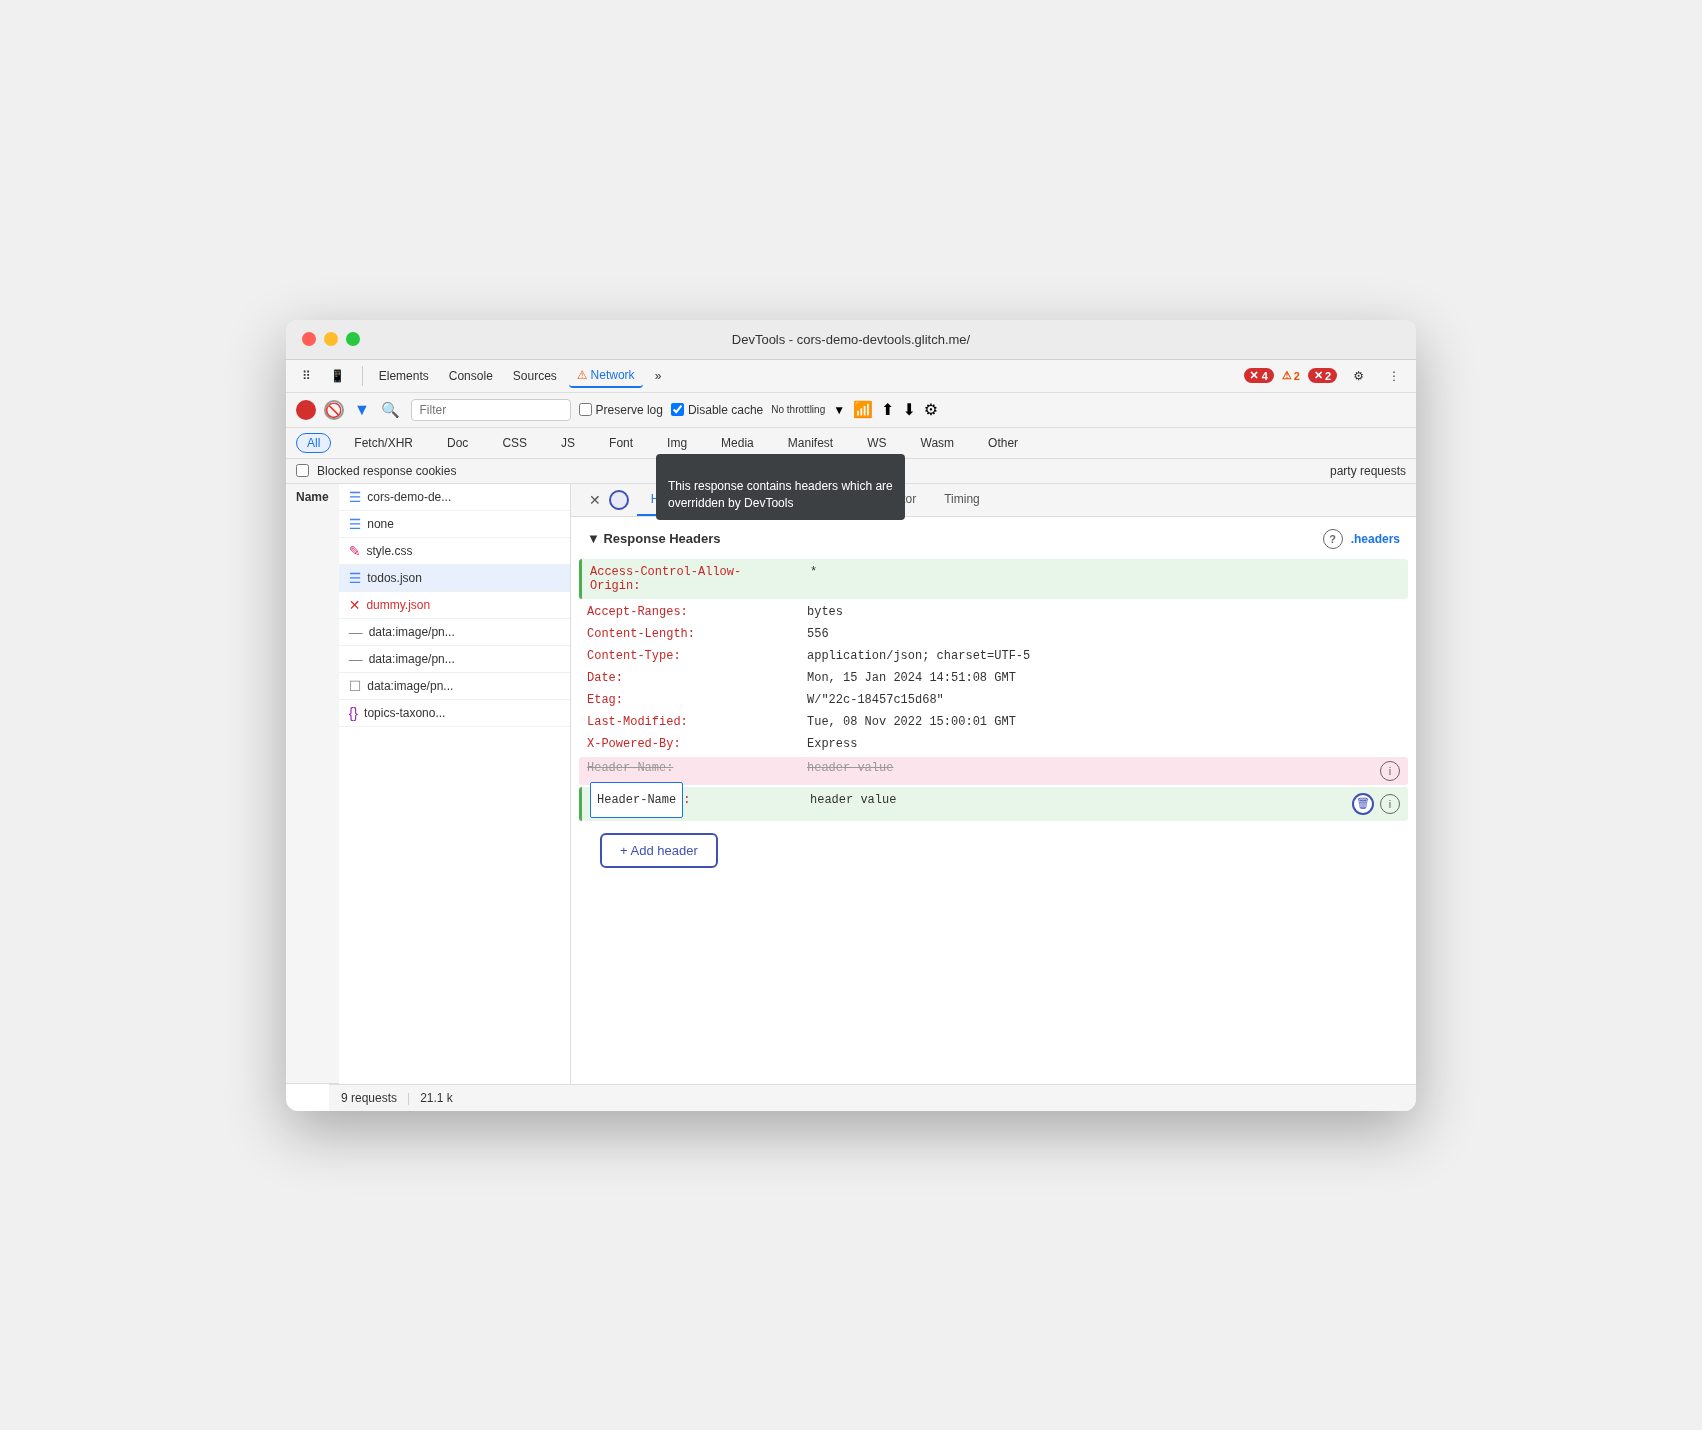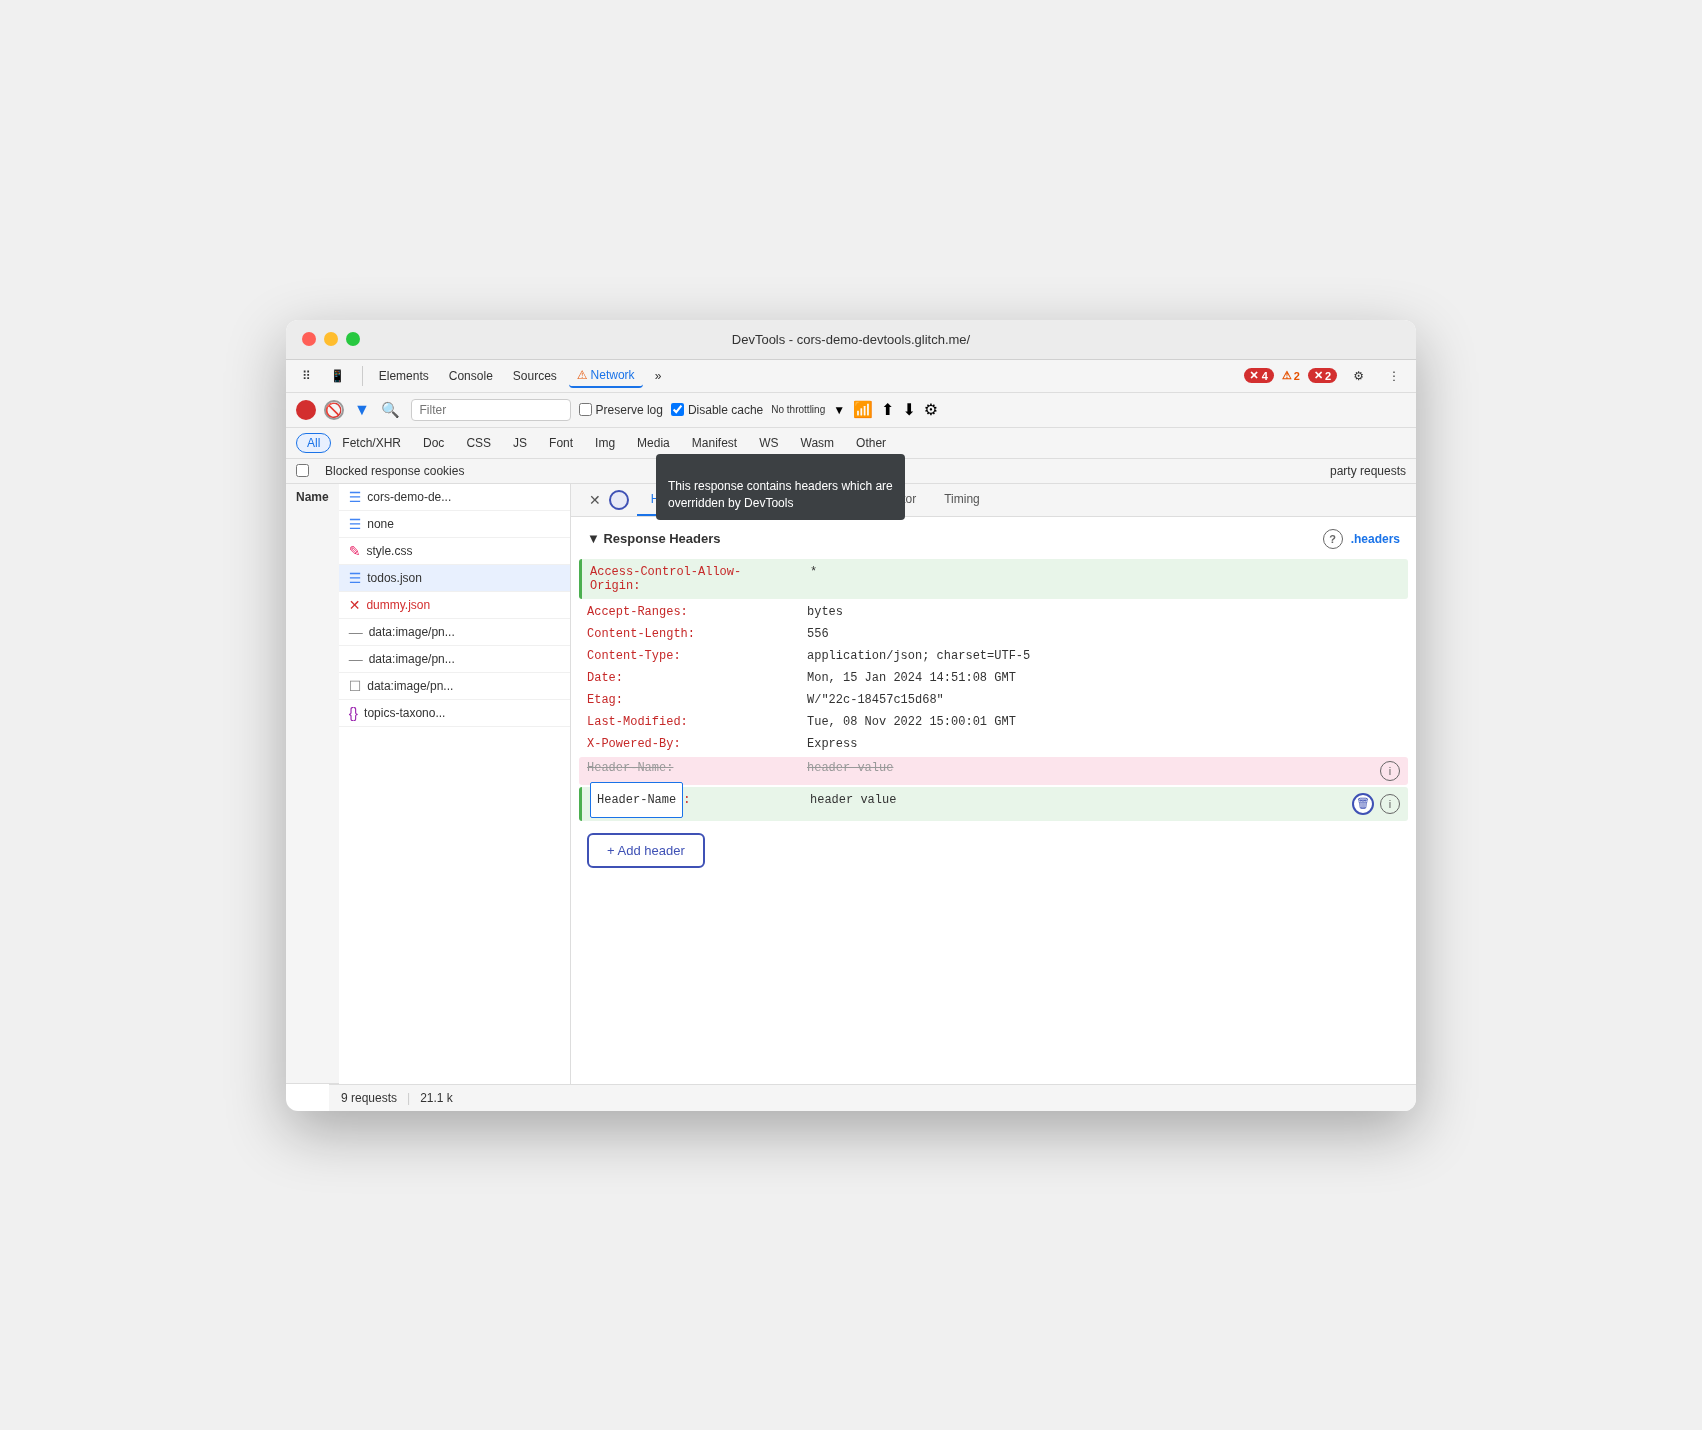--- a/index.html
+++ b/index.html
@@ -132,21 +132,21 @@
       color: #333;
       cursor: pointer;
     }
     .checkbox-label input { cursor: pointer; }
     .type-filter-bar {
       background: #f5f5f5;
       border-bottom: 1px solid #ddd;
       padding: 5px 10px;
       display: flex;
       align-items: center;
-      gap: 0;
+      gap: 12px;
       flex-wrap: wrap;
     }
     .type-btn {
       padding: 2px 10px;
       border: 1px solid transparent;
       border-radius: 12px;
       font-size: 12px;
       cursor: pointer;
       background: none;
       color: #333;
@@ -158,21 +158,21 @@
       font-weight: 500;
     }
     .blocked-bar {
       background: #f5f5f5;
       border-bottom: 1px solid #ddd;
       padding: 5px 10px;
       font-size: 12px;
       color: #333;
       display: flex;
       align-items: center;
-      gap: 16px;
+      gap: 8px;
       position: relative;
     }
     .tooltip-box {
       position: absolute;
       left: 370px;
       top: -5px;
       background: #3c4043;
       color: white;
       padding: 8px 12px;
       border-radius: 4px;
@@ -382,21 +382,21 @@
       align-items: center;
       gap: 6px;
       border: 2px solid #3f51b5;
       border-radius: 6px;
       padding: 8px 18px;
       font-size: 13px;
       color: #3f51b5;
       font-weight: 500;
       cursor: pointer;
       background: white;
-      margin: 12px 0;
+      margin: 12px 13px;
     }
     .status-bar {
       background: #f5f5f5;
       border-top: 1px solid #ddd;
       padding: 6px 12px;
       display: flex;
       align-items: center;
       gap: 10px;
       font-size: 12px;
       color: #333;

